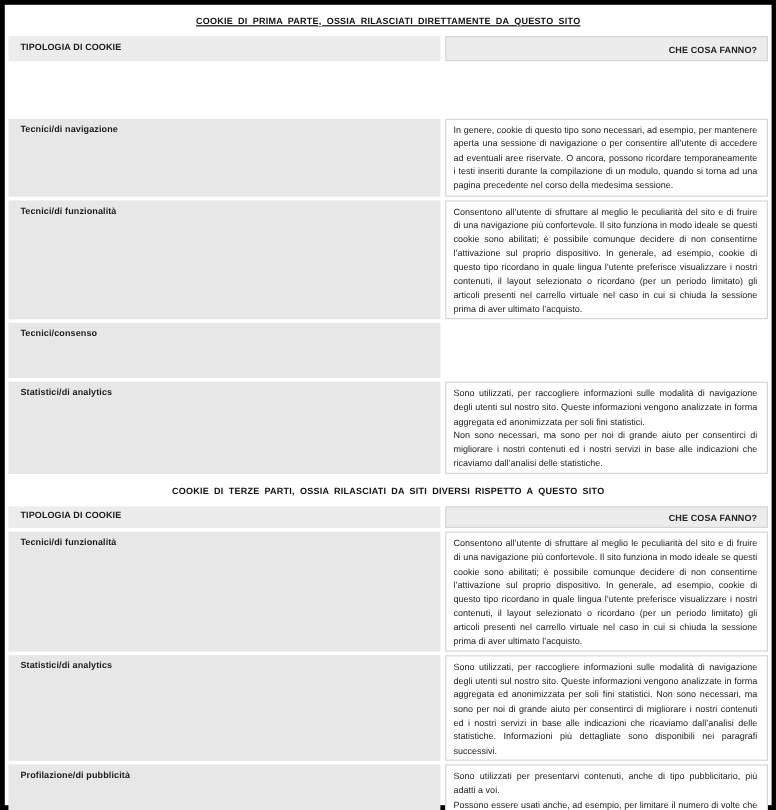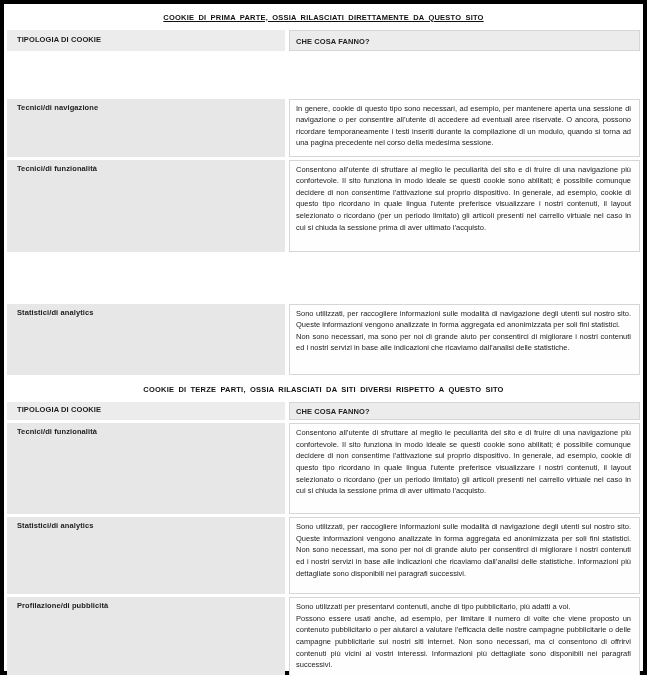--- a/index.html
+++ b/index.html
@@ -7,29 +7,29 @@
        font-family:"Liberation Sans","DejaVu Sans",sans-serif;-webkit-font-smoothing:antialiased;}
   .sheet{box-sizing:border-box;width:647px;height:675px;
          border:4px solid #000;background:#fff;padding:3px 3px 2px 3px;}
   .title-band{display:flex;align-items:center;justify-content:center;
               background:#fff;font-size:7.5px;font-weight:bold;color:#111;
               letter-spacing:.2px;word-spacing:2px;}
   .t1{height:20px;margin-bottom:3px;text-decoration:underline;}
   .t2{height:21px;margin-top:4px;margin-bottom:2px;}
   .row{display:flex;gap:4px;margin-bottom:3px;min-height:var(--h,20px);}
   .cell{box-sizing:border-box;font-size:7.5px;color:#1c1c1c;}
-  .cell.left{width:278px;background:#e7e7e7;padding:4px 8px 2px 10px;
+  .cell.left{width:360px;background:#e7e7e7;padding:4px 8px 2px 10px;
              font-weight:bold;letter-spacing:.1px;}
   .cell.right{flex:1;background:#fefefe;border:1px solid #d6d6d6;
               padding:3px 8px 2px 6px;line-height:11.6px;text-align:justify;
               white-space:pre-wrap;color:#222;}
   .header-row{--h:18px;margin-bottom:3px;}
   .header-row .cell.left{background:#ececec;padding-top:5px;}
   .header-row .cell.right{background:#ececec;border:1px solid #d6d6d6;
-              font-weight:bold;text-align:left;padding-top:5px;letter-spacing:.1px;}
+              font-weight:bold;text-align:right;padding-top:5px;letter-spacing:.1px;}
   .header-row.compact{--h:13px;}
   .header-row.compact .cell{padding-top:3px;}
 </style>
 </head>
 <body>
 
 <div class="sheet">
 
   <div class="title-band t1">COOKIE DI PRIMA PARTE, OSSIA RILASCIATI DIRETTAMENTE DA QUESTO SITO</div>
 
@@ -45,20 +45,21 @@
     <div class="cell left">Tecnici/di navigazione</div>
     <div class="cell right">In genere, cookie di questo tipo sono necessari, ad esempio, per mantenere aperta una sessione di navigazione o per consentire all’utente di accedere ad eventuali aree riservate. O ancora, possono ricordare temporaneamente i testi inseriti durante la compilazione di un modulo, quando si torna ad una pagina precedente nel corso della medesima sessione.</div>
   </div>
 
   <div class="row" style="--h:92px">
     <div class="cell left">Tecnici/di funzionalità</div>
     <div class="cell right">Consentono all’utente di sfruttare al meglio le peculiarità del sito e di fruire di una navigazione più confortevole. Il sito funziona in modo ideale se questi cookie sono abilitati; è possibile comunque decidere di non consentirne l’attivazione sul proprio dispositivo. In generale, ad esempio, cookie di questo tipo ricordano in quale lingua l’utente preferisce visualizzare i nostri contenuti, il layout selezionato o ricordano (per un periodo limitato) gli articoli presenti nel carrello virtuale nel caso in cui si chiuda la sessione prima di aver ultimato l’acquisto.</div>
   </div>
 
   <div class="row" style="--h:46px">
+    <div class="cell left">Tecnici/consenso</div>
   </div>
 
   <div class="row" style="--h:71px">
     <div class="cell left">Statistici/di analytics</div>
     <div class="cell right">Sono utilizzati, per raccogliere informazioni sulle modalità di navigazione degli utenti sul nostro sito. Queste informazioni vengono analizzate in forma aggregata ed anonimizzata per soli fini statistici.
 Non sono necessari, ma sono per noi di grande aiuto per consentirci di migliorare i nostri contenuti ed i nostri servizi in base alle indicazioni che ricaviamo dall’analisi delle statistiche.</div>
   </div>
 
   <div class="title-band t2">COOKIE DI TERZE PARTI, OSSIA RILASCIATI DA SITI DIVERSI RISPETTO A QUESTO SITO</div>
 

